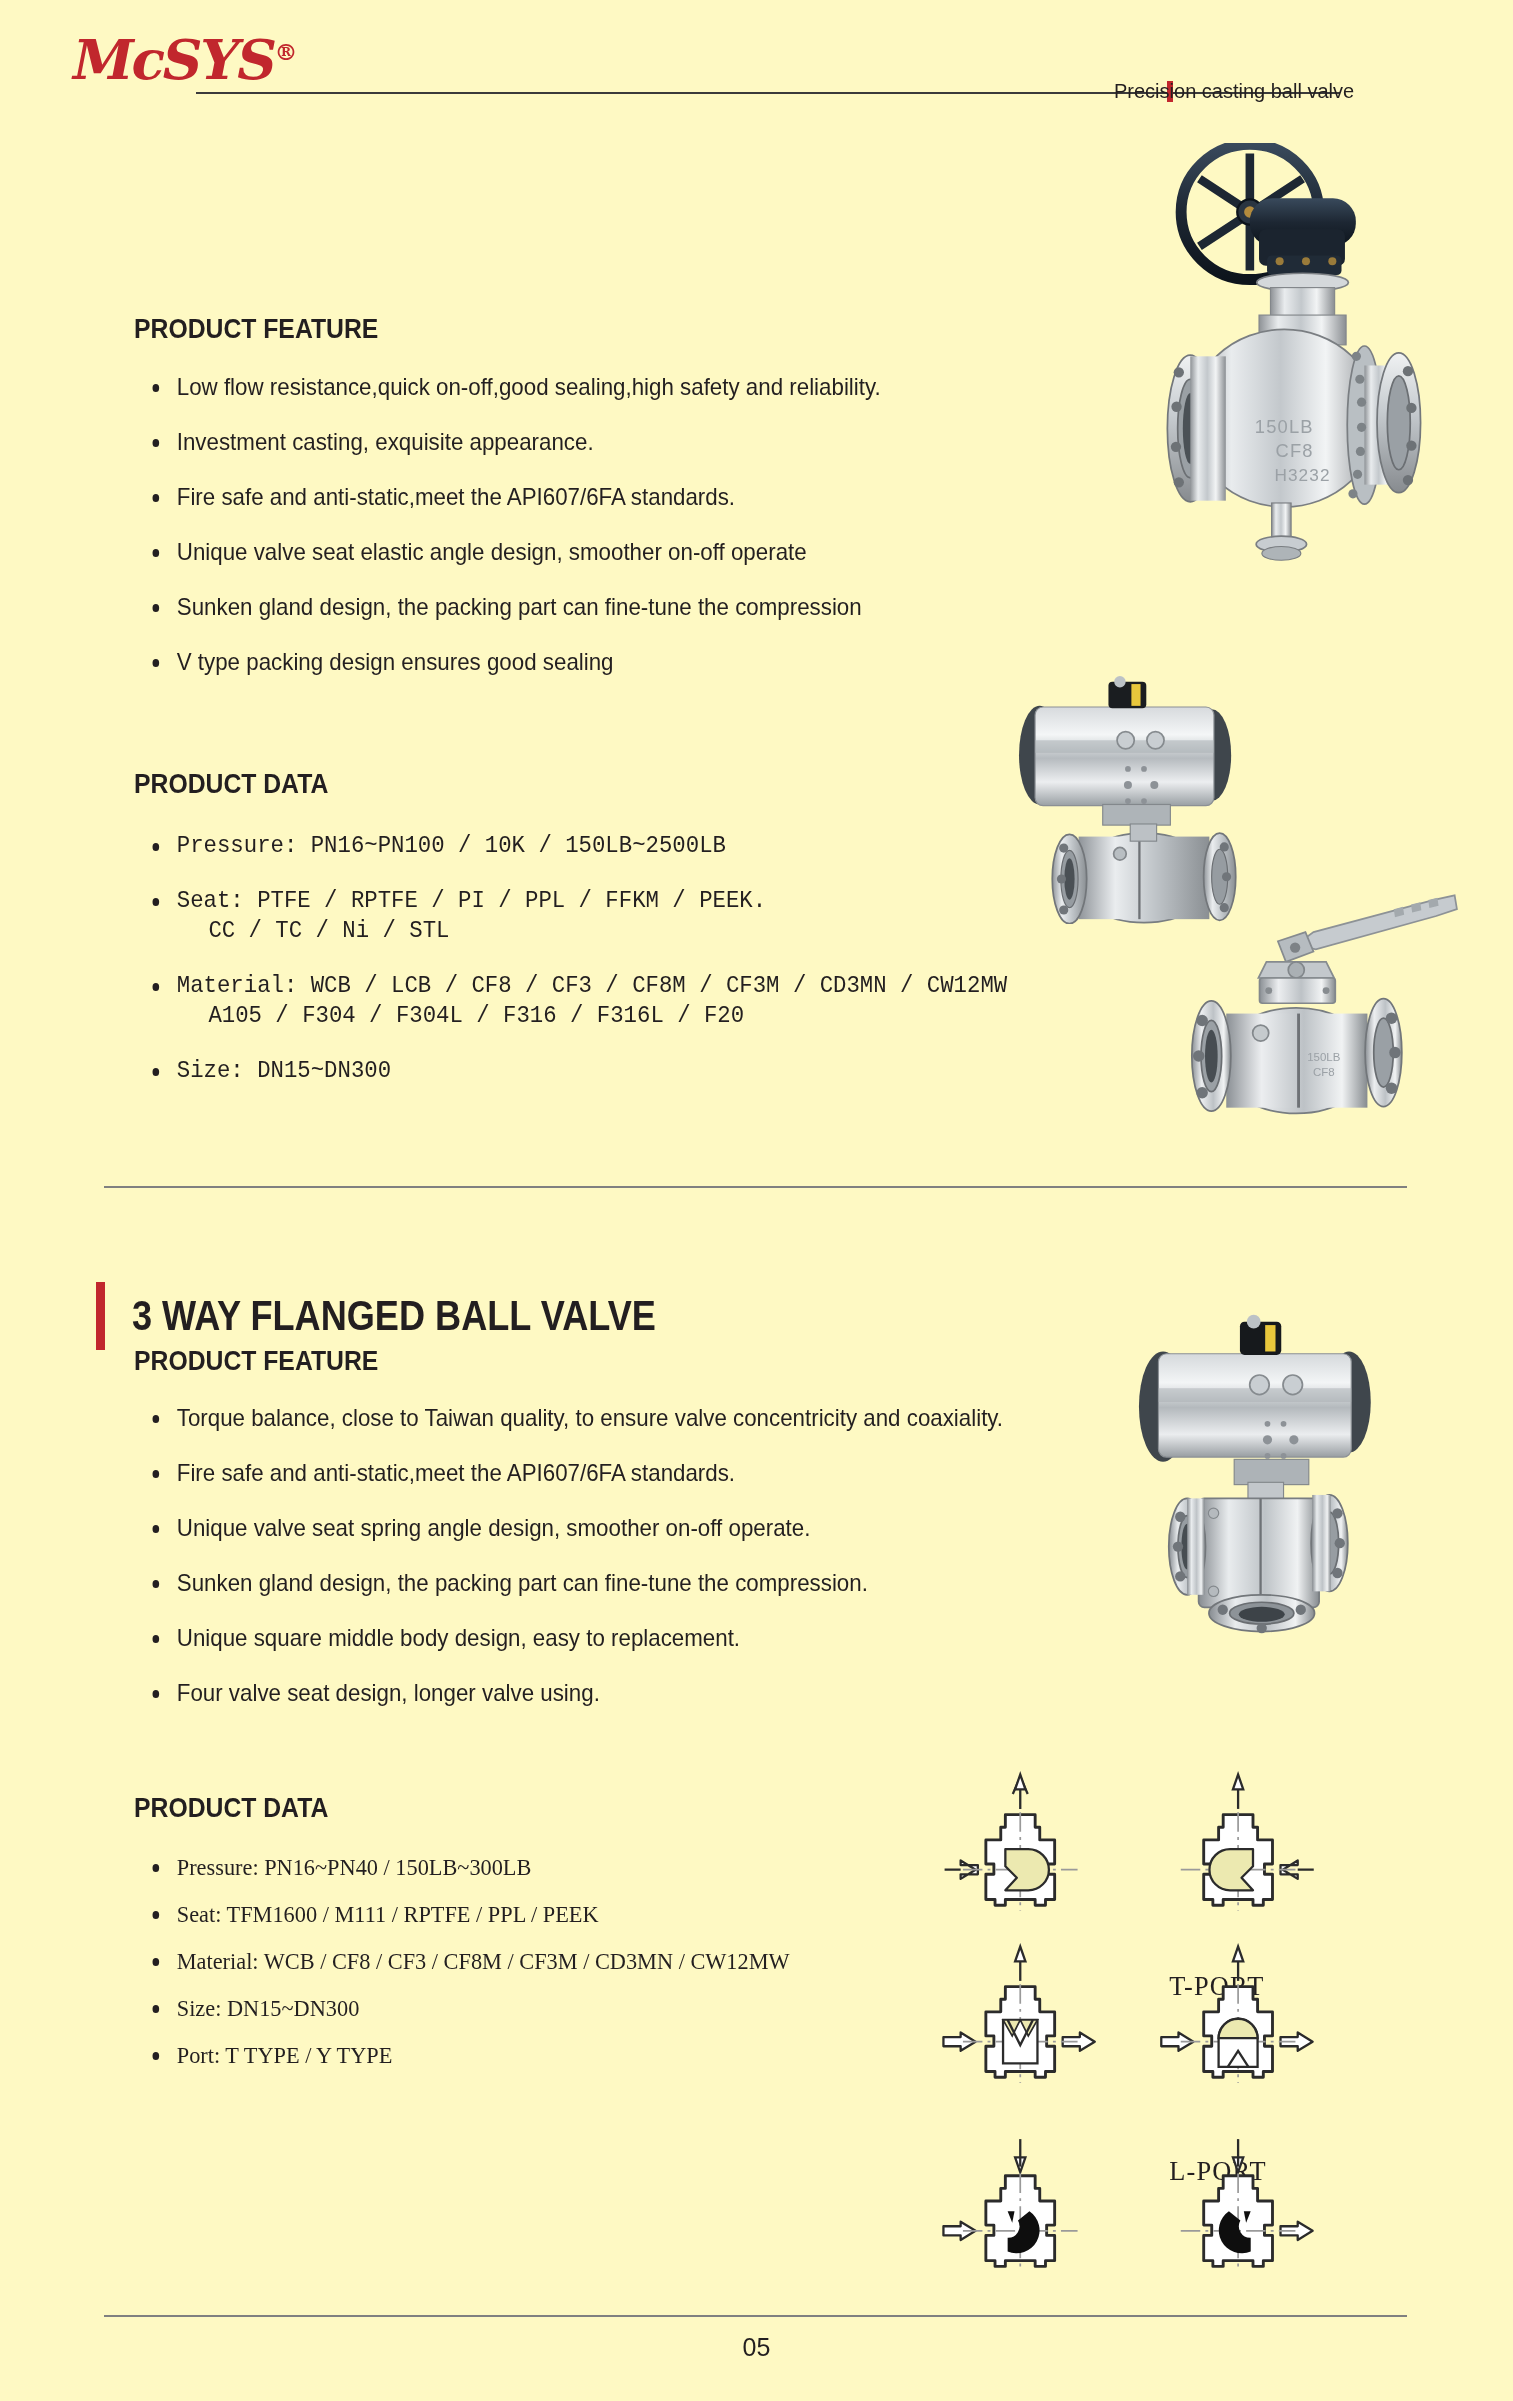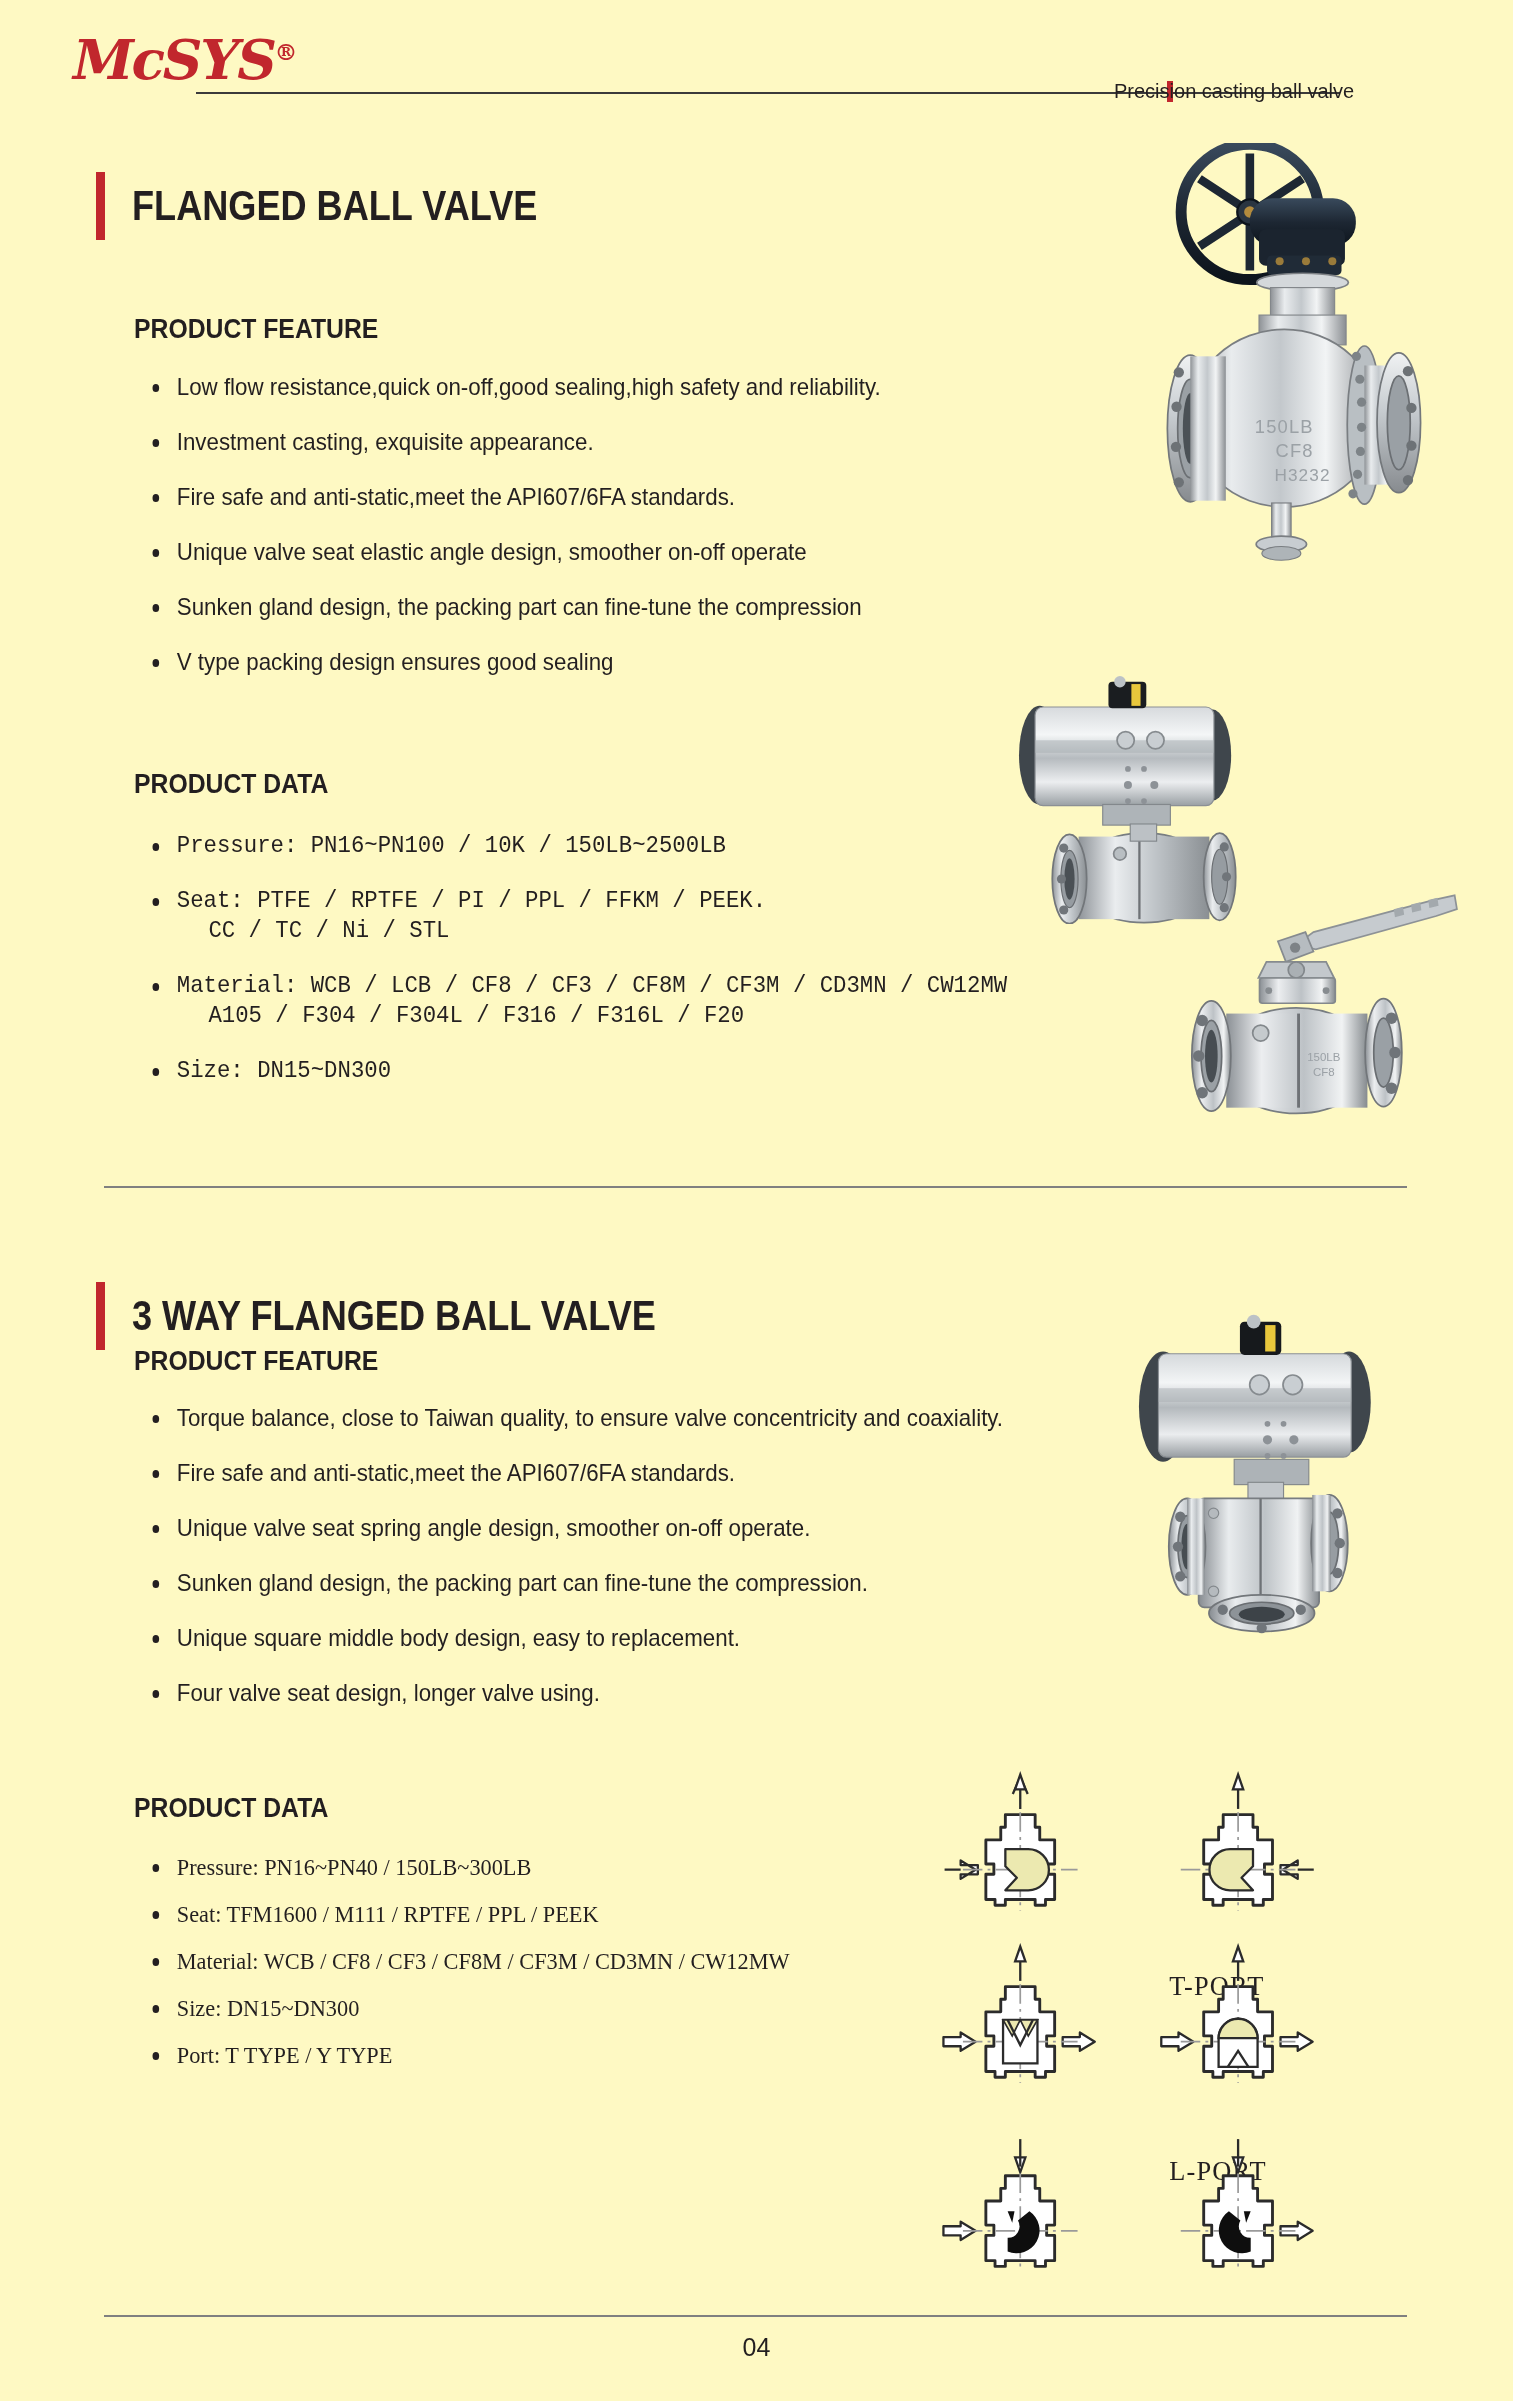--- a/index.html
+++ b/index.html
@@ -166,24 +166,20 @@
 
 <div id="page">
 
   <div class="header">
     <div class="logo"><span>McSYS</span><span class="reg">®</span></div>
     <div class="header-rule"></div>
     <div class="header-tag-bar"></div>
     <div class="header-tag">Precision casting ball valve</div>
   </div>
 
-  <div class="section-title-wrap" style="left:96px; top:172px;">
-    <div class="title-bar"></div>
-    <div class="section-title">FLANGED BALL VALVE</div>
-  </div>
 
   <div class="sub-heading" style="left:134px; top:313px;">PRODUCT FEATURE</div>
 
   <ul class="bullets" style="left:139px; top:364px; width:929px;">
     <li>Low flow resistance,quick on-off,good sealing,high safety and reliability.</li>
     <li>Investment casting, exquisite appearance.</li>
     <li>Fire safe and anti-static,meet the API607/6FA standards.</li>
     <li>Unique valve seat elastic angle design, smoother on-off operate</li>
     <li>Sunken gland design, the packing part can fine-tune the compression</li>
     <li>V type packing design ensures good sealing</li>
@@ -593,16 +589,16 @@
         <path d="M104 -16 L130 0 L104 16 L104 8 L74 8 L74 -8 L104 -8 Z" fill="#ffffff" stroke="#2b2b2b" stroke-width="4" stroke-linejoin="round"></path>
         <path d="M-100 0 L100 0" stroke="#9a9a9a" stroke-width="3" stroke-dasharray="34 9 5 9"></path>
         <path d="M0 -100 L0 72" stroke="#9a9a9a" stroke-width="3" stroke-dasharray="34 9 5 9"></path>
         <path d="M-16 -34 A40 40 0 0 0 22 36 L22 12 A20 20 0 0 1 4 -18 Z" fill="#0e0e0e"></path>
         <path d="M22 -34 L10 -34 L14 -14 Z" fill="#0e0e0e"></path>
       </g>
     </svg>
   </div>
 
   <div class="divider" style="left:104px; top:2315px; width:1303px;"></div>
-  <div class="footer-num" style="left:0; top:2333px;">04</div>
+  <div class="footer-num" style="left:0; top:2333px;">05</div>
 
 </div>
 
 
 </body></html>

